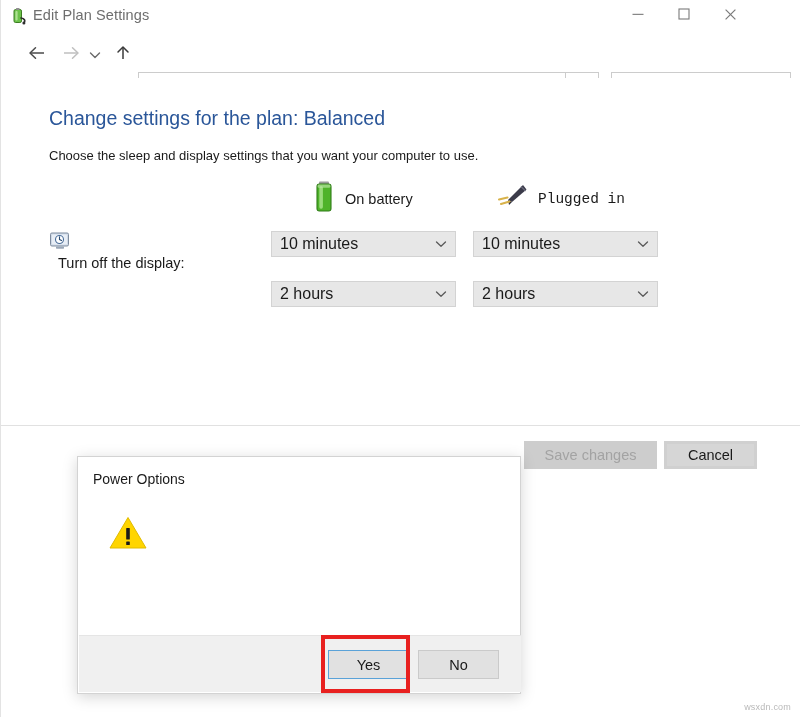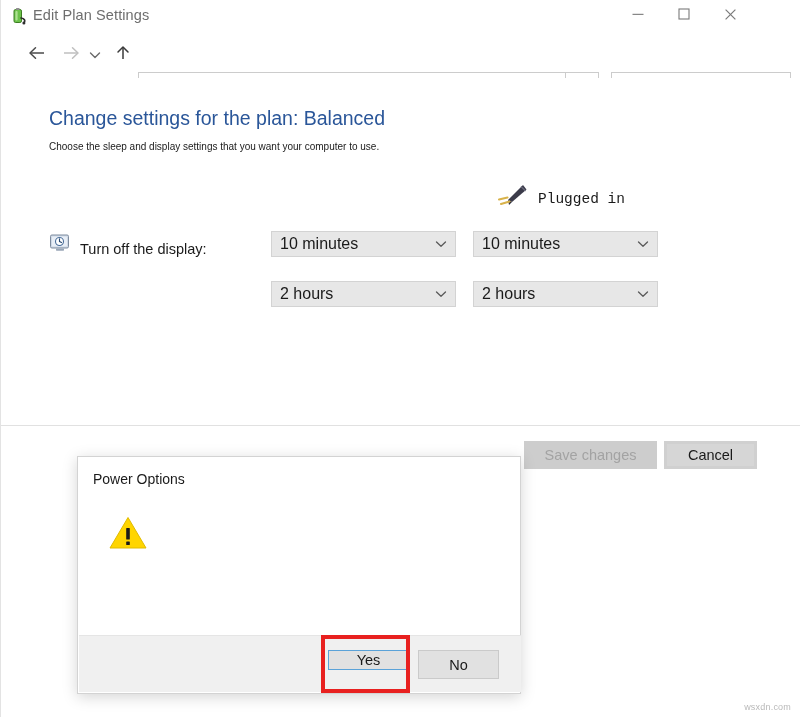--- a/index.html
+++ b/index.html
@@ -169,22 +169,22 @@
   }
   #heading {
     position: absolute;
     left: 48px; top: 29px;
     font-size: 19.5px;
     color: #2a5699;
     white-space: nowrap;
   }
   #subheading {
     position: absolute;
-    left: 48px; top: 63px;
-    font-size: 10px;
+    left: 48px; top: 70px;
+    font-size: 13px;
     color: #1a1a1a;
     white-space: nowrap;
   }
 
   
   #col-battery {
     position: absolute;
     left: 312px; top: 102px;
     display: flex; align-items: center;
   }
@@ -199,21 +199,22 @@
     margin-left: 9px;
     white-space: nowrap;
   }
 
   
   .setting-row {
     position: absolute;
     left: 48px;
     height: 26px;
     display: flex;
-    align-items: flex-end;
+    align-items: flex-start;
+    flex-direction: column;
   }
   #row-display { top: 153px; }
   #row-sleep   { top: 203px; }
   .row-label {
     font-size: 14.5px;
     color: #1a1a1a;
     margin-left: 9px;
     white-space: nowrap;
   }
   .combo {
@@ -358,21 +359,21 @@
     position: absolute;
     left: 1px; bottom: 1px;
     width: 442px; height: 57px;
     background: #f0f0f0;
     border-top: 1px solid #e5e5e5;
     box-sizing: border-box;
   }
   #dlg-btn-yes {
     position: absolute;
     left: 249px; top: 14px;
-    width: 81px; height: 20px;
+    width: 81px; height: 29px;
     background: #e1e1e1;
     border: 1px solid #5aa2d8;
     box-sizing: border-box;
     display:flex; align-items:center; justify-content:center;
     font-size: 14.5px;
     color: #1a1a1a;
     cursor: default;
   }
   #dlg-btn-no {
     position: absolute;
@@ -528,20 +529,31 @@
         </svg>
       </span>
     </div>
   </div>
 
   <div id="content">
 
     <div id="heading">Change settings for the plan: Balanced</div>
     <div id="subheading">Choose the sleep and display settings that you want your computer to use.</div>
 
+    <div id="col-battery">
+      <span>
+        <svg width="23" height="34" viewBox="0 0 23 34">
+          <rect x="6" y="1.5" width="10" height="3" rx="1" fill="#9a9a9a"></rect>
+          <rect x="4" y="4" width="14" height="27" rx="2.4" fill="#4fb32a" stroke="#2f7d17" stroke-width="1.1"></rect>
+          <rect x="6.3" y="6.2" width="3.6" height="22.5" rx="1.6" fill="#a8e38c" opacity="0.85"></rect>
+          <rect x="4.6" y="4.6" width="12.8" height="3.2" rx="1.4" fill="#c8edb4" opacity="0.6"></rect>
+        </svg>
+      </span>
+      <span class="col-label">On battery</span>
+    </div>
 
     <div id="col-plugged">
       <span>
         <svg width="34" height="32" viewBox="0 0 34 32">
           <path d="M13 20 L28 5 L31.5 9.5 L17 22 Z" fill="#3b3b4a"></path>
           <path d="M13 20 L17 22 L14 25 Z" fill="#2a2a36"></path>
           <line x1="12.5" y1="17.5" x2="4" y2="19.5" stroke="#d8b24a" stroke-width="2.1" stroke-linecap="round"></line>
           <line x1="14.5" y1="21.5" x2="6" y2="24" stroke="#d8b24a" stroke-width="2.1" stroke-linecap="round"></line>
           <path d="M26 6.5 L30.5 11" stroke="#6a6a7a" stroke-width="1.2"></path>
         </svg>

